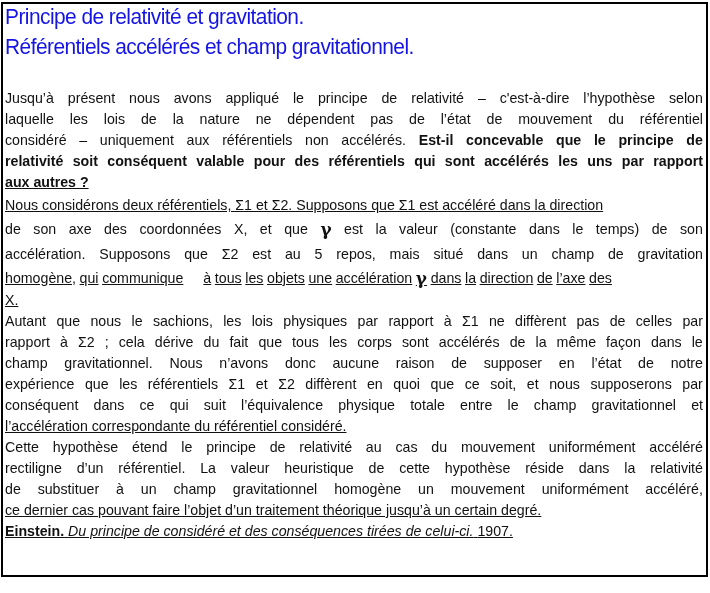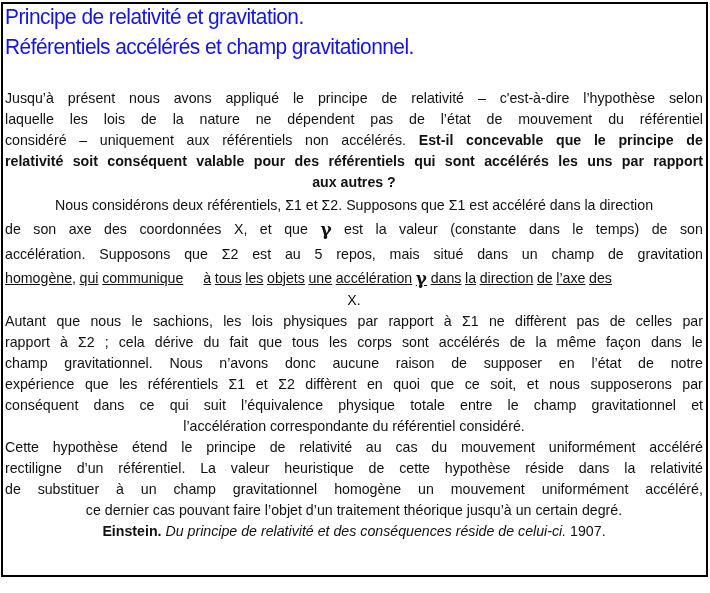--- a/index.html
+++ b/index.html
@@ -14,21 +14,21 @@
     letter-spacing: -0.6px; white-space: nowrap; transform: scaleX(0.93); transform-origin: left top;
   }
   .t1 { top: 4px; }
   .t2 { top: 34px; }
   .body {
     position: absolute; left: 5px; top: 88px; width: 698px;
     font-family: "Liberation Sans", sans-serif; font-size: 14.2px; color: #111;
   }
   .line { height: 21px; line-height: 21px; white-space: nowrap; display: flex; justify-content: space-between; }
   .line.tall { height: 23.5px; line-height: 23.5px; }
-  .line.left { justify-content: center; }
+  .line.left { justify-content: flex-start; text-decoration: underline; }
   .w { display: inline-block; }
   b { font-weight: bold; }
   i { font-style: italic; }
   .gamma { font-family: "DejaVu Serif", serif; font-weight: bold; font-size: 17px; }
 </style>
 </head>
 <body>
 
 <div class="frame"></div>
 
@@ -302,15 +302,15 @@
       <span class="w">un</span>
       <span class="w">mouvement</span>
       <span class="w">uniformément</span>
       <span class="w">accéléré,</span>
     </div>
   <div class="line left">
       <span>ce dernier cas pouvant faire l’objet d’un traitement théorique jusqu’à un certain degré.</span>
     </div>
 
   <div class="line left">
-    <b>Einstein.</b>&nbsp;<i>Du principe de relativité et des conséquences réside de celui-ci.</i>&nbsp;<span>1907.</span>
+    <b>Einstein.</b>&nbsp;<i>Du principe de considéré et des conséquences tirées de celui-ci.</i>&nbsp;<span>1907.</span>
   </div>
 </div>
 
 </body></html>

